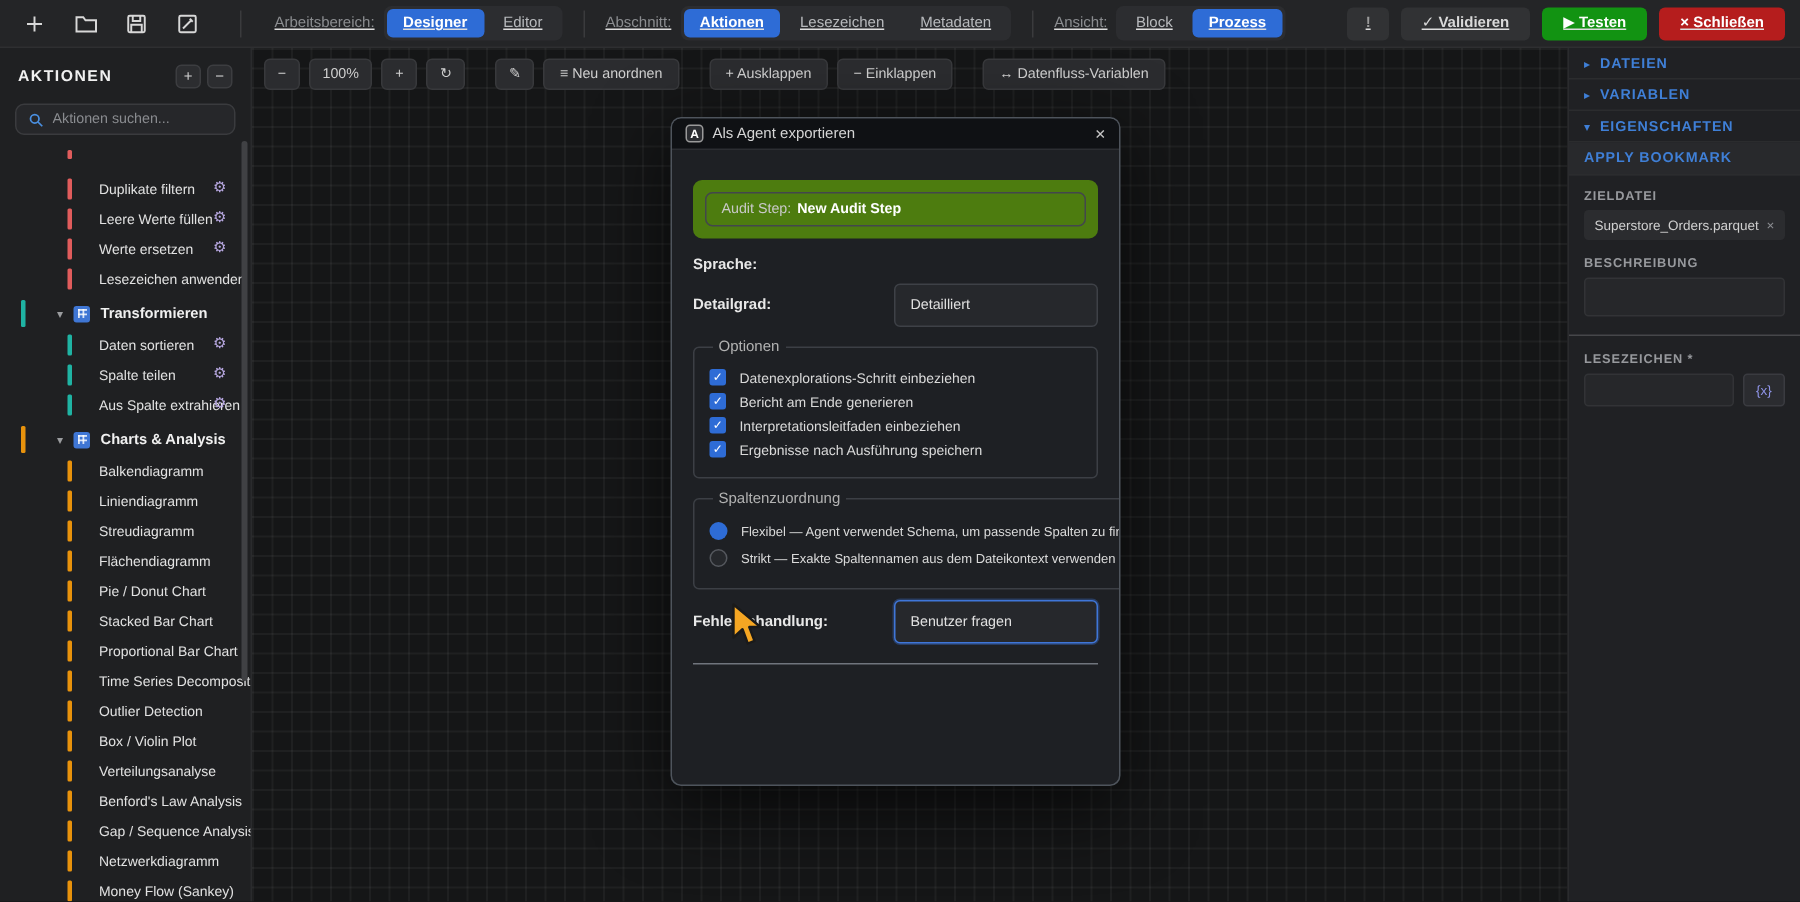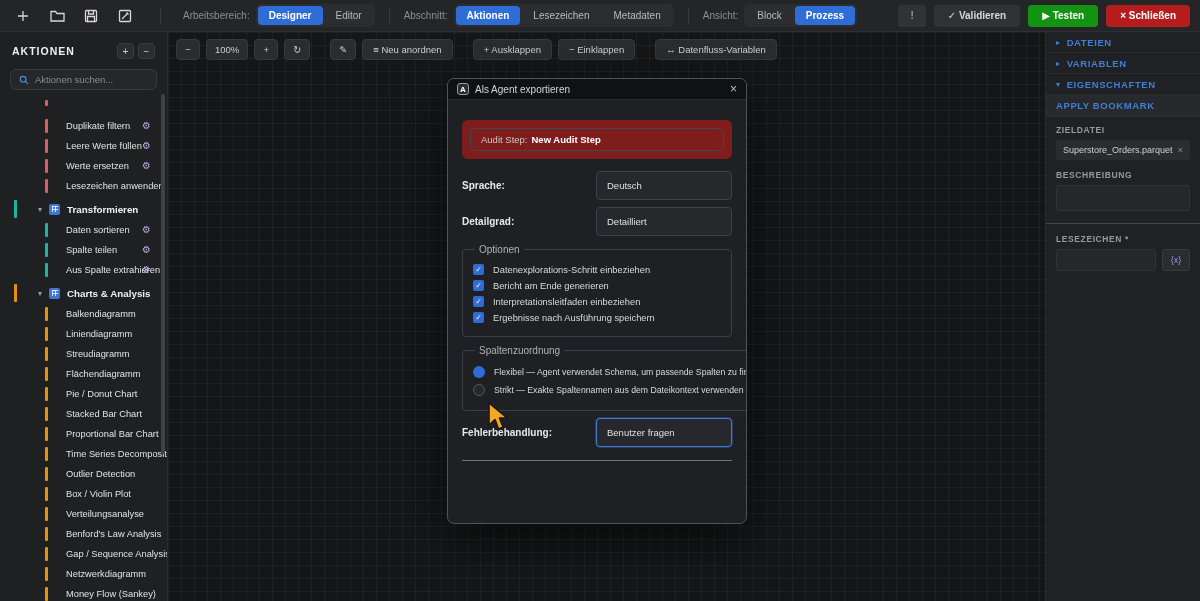--- a/index.html
+++ b/index.html
@@ -7,21 +7,21 @@
   body {
     position:relative; overflow:hidden;
     background:#1b1c1e; color:#ddd;
     font-family:"Liberation Sans","DejaVu Sans",sans-serif;
     font-size:10px;
   }
   
   .topbar{
     position:absolute; left:0; top:0; right:0; height:32px;
     background:#242527; border-bottom:1px solid #2e2f31;
-    display:flex; align-items:center; padding:0 10px; gap:8px;
+    display:flex; align-items:center; padding:0 10px; gap:8px;text-decoration:underline;
   }
   .icon-btn{ width:26px;height:24px;display:flex;align-items:center;justify-content:center;
     border-radius:4px; color:#d8d8d8; }
   .icon-btn svg{ stroke:#d8d8d8; fill:none; stroke-width:1.3; }
   .tb-divider{ width:1px;height:18px;background:#3a3b3d;margin:0 14px; }
   .tb-label{ color:#8b8d90; font-size:10px; margin-right:6px;}
   .seg-group{ display:flex; background:#2c2d30; border-radius:5px; padding:2px; gap:2px;}
   .seg-opt{ padding:4px 11px; border-radius:4px; color:#b8babd; font-size:10px; cursor:default;}
   .seg-opt.active{ background:#2e6cd6; color:#fff; font-weight:bold;}
   .tb-right{ margin-left:auto; display:flex; gap:8px; align-items:center;}
@@ -100,21 +100,21 @@
     box-shadow:0 14px 50px rgba(0,0,0,.65); z-index:10;}
   .m-titlebar{ height:21px; background:#0f1114; display:flex; align-items:center;
     padding:0 9px; gap:6px; border-bottom:1px solid #2c2e32;}
   .m-logo{ width:12px; height:12px; border-radius:3px; background:#2b2d31; border:1px solid #9a9a9a;
     color:#fff; font-size:8px; font-weight:bold; display:flex; align-items:center; justify-content:center;}
   .m-title{ color:#d5d5d5; font-size:10px;}
   .m-close{ margin-left:auto; color:#c5c5c5; font-size:12px; line-height:1;}
   .m-body{ padding:10px 14px;}
   .m-header{ display:flex; align-items:center; gap:12px; height:26px; margin-top:4px;}
   .m-h1{ font-size:14.5px; font-weight:bold; color:#ffffff;}
-  .m-info{ margin-top:10px; background:#7f1d1d; border-radius:6px; padding:8px; display:flex; flex-direction:column; gap:5px;}
+  .m-info{ margin-top:10px; background:#4d7c0f; border-radius:6px; padding:8px; display:flex; flex-direction:column; gap:5px;}
   .m-info-row{ height:23px; border:1px solid #43464c; border-radius:5px; display:flex; align-items:center;
     padding:0 10px; font-size:9.5px; color:#c9c9c9; gap:4px;}
   .m-info-row b{ color:#fff;}
   .m-field{ display:flex; align-items:center; justify-content:space-between; margin-top:7px;}
   .m-field.first{ margin-top:12px;}
   .m-flabel{ font-size:10px; font-weight:bold; color:#e8e8e8;}
   .m-select{ width:136px; height:29px; background:#26282c; border:1px solid #3e4147; border-radius:4px;
     display:flex; align-items:center; padding:0 10px; font-size:9.5px; color:#e0e0e0;}
   .m-select.focus{ border:1px solid #3f76d8; box-shadow:0 0 0 1px rgba(63,118,216,.35);}
   fieldset{ margin-top:8px; border:1px solid #3c3f45; border-radius:4px; padding:4px 10px 8px 10px;}
@@ -378,21 +378,20 @@
   <div class="m-body">
     <div class="m-info" id="m-info">
         <div class="m-info-row">
           <span>Audit Step:</span>
           <b>New Audit Step</b>
         </div>
       </div>
 
     <div class="m-field first">
       <span class="m-flabel">Sprache:</span>
-      <span class="m-select">Deutsch</span>
     </div>
     <div class="m-field">
       <span class="m-flabel">Detailgrad:</span>
       <span class="m-select">Detailliert</span>
     </div>
 
     <fieldset>
       <legend>Optionen</legend>
       <div id="m-options">
           <div class="m-check-row">

